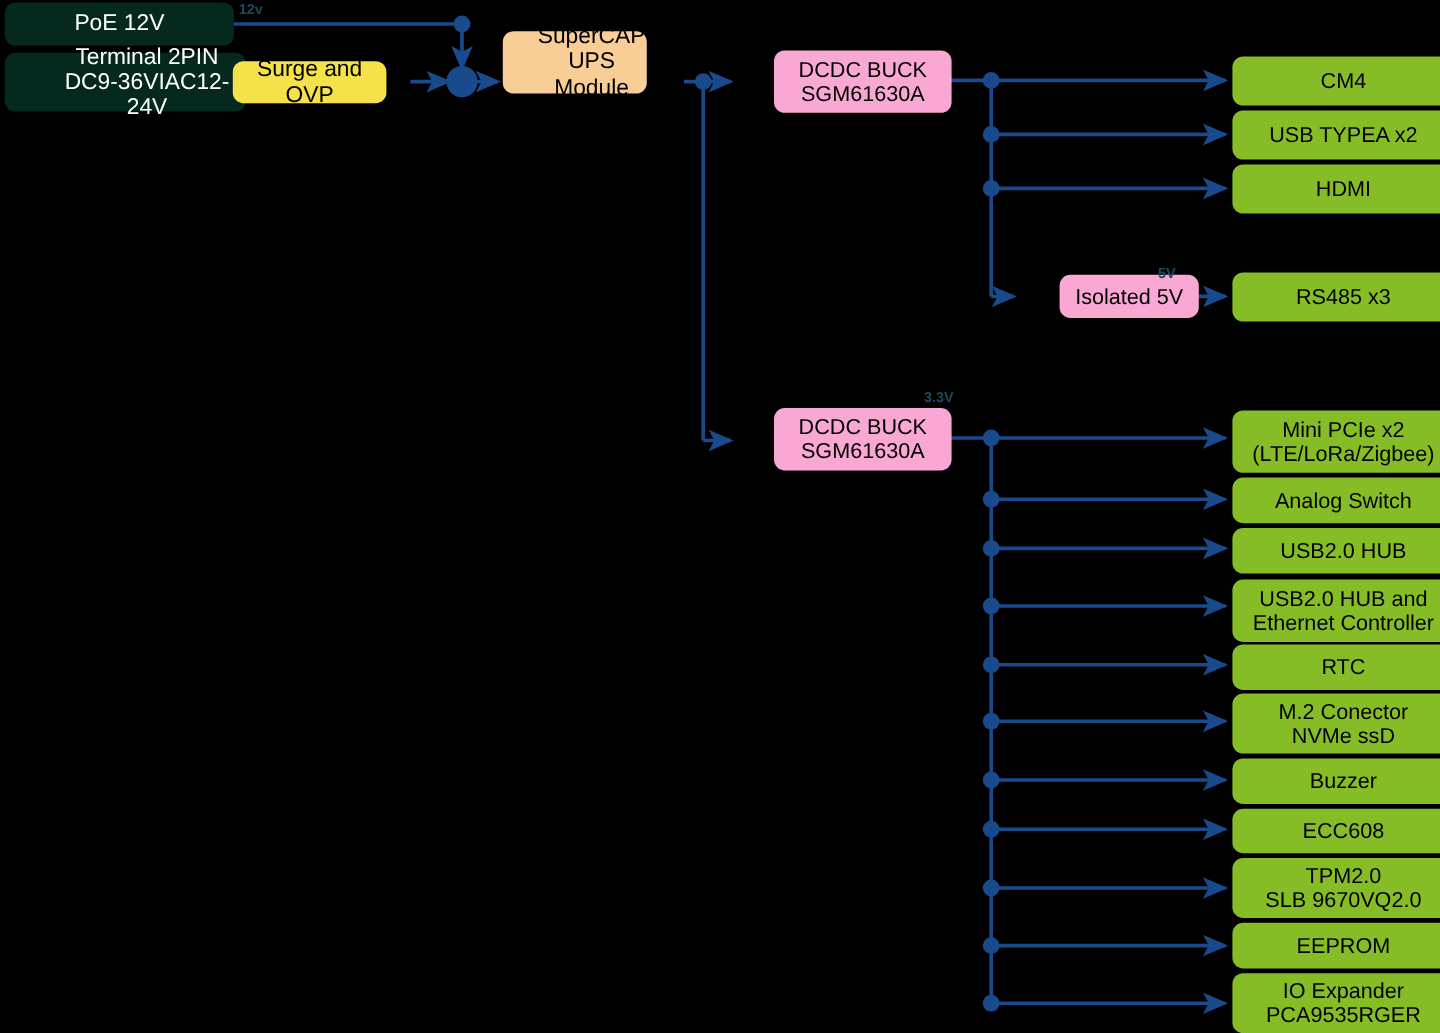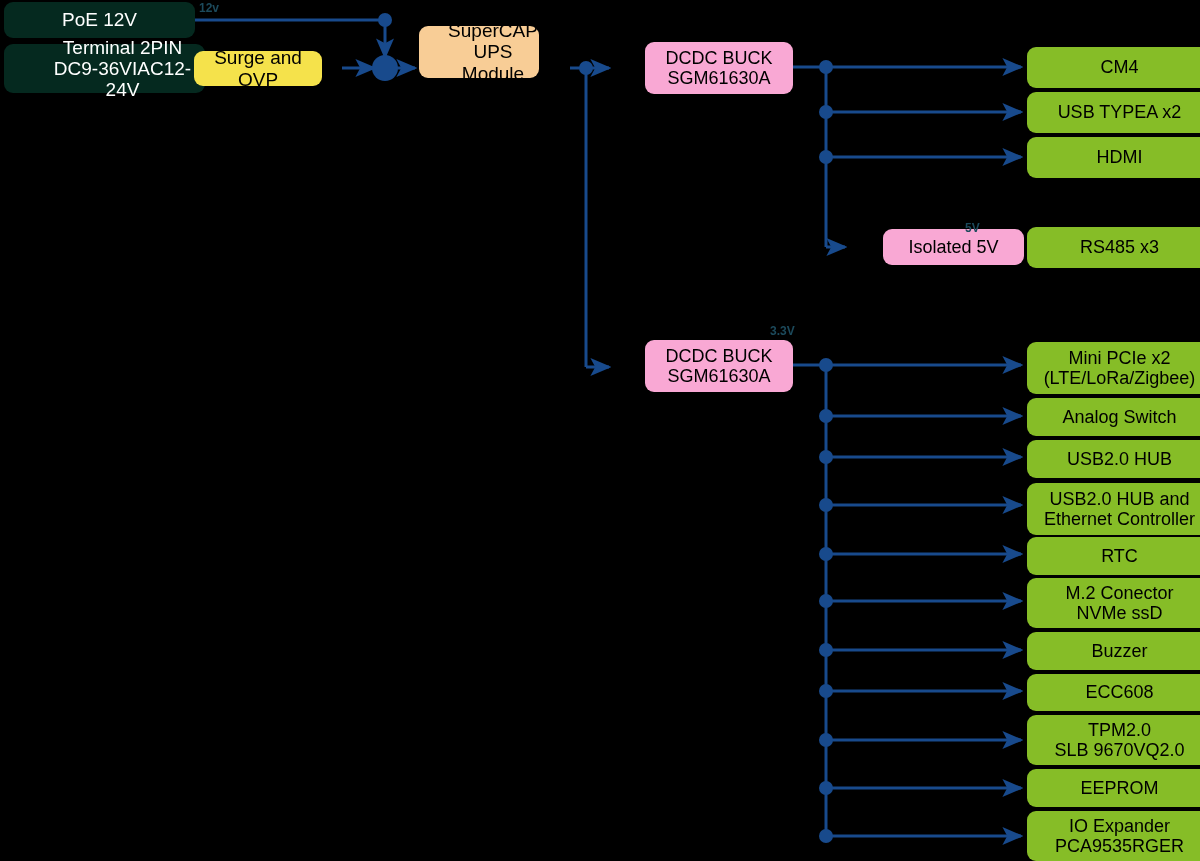--- a/index.html
+++ b/index.html
@@ -153,21 +153,21 @@
 DC9-36VIAC12-24V</div>
 
   <div class="node node-yellow" style="left:194px; top:51px; width:128px; height:35px;">Surge and OVP</div>
   <div class="node node-orange" style="left:419px; top:26px; width:120px; height:52px;padding-left:28px;">SuperCAP
 UPS Module</div>
 
   <div class="node node-green" style="left:613px; top:42px; width:148px; height:52px;">DCDC BUCK
 SGM61630A</div>
   <div class="node node-green" style="left:613px; top:340px; width:148px; height:52px;">DCDC BUCK
 SGM61630A</div>
-  <div class="node node-green" style="left:851px; top:229px; width:141px; height:36px;">Isolated 5V</div>
+  <div class="node node-green" style="left:851px; top:229px; width:116px; height:36px;">Isolated 5V</div>
 
   <div class="node node-lime" style="left:1027px; top:47px; width:185px; height:41px;">CM4</div>
   <div class="node node-lime" style="left:1027px; top:92px; width:185px; height:41px;">USB TYPEA x2</div>
   <div class="node node-lime" style="left:1027px; top:137px; width:185px; height:41px;">HDMI</div>
   <div class="node node-lime" style="left:1027px; top:227px; width:185px; height:41px;">RS485 x3</div>
 
   <div class="node node-lime" style="left:1027px; top:342px; width:185px; height:52px;">Mini PCIe x2
 (LTE/LoRa/Zigbee)</div>
   <div class="node node-lime" style="left:1027px; top:398px; width:185px; height:38px;">Analog Switch</div>
   <div class="node node-lime" style="left:1027px; top:440px; width:185px; height:38px;">USB2.0 HUB</div>

